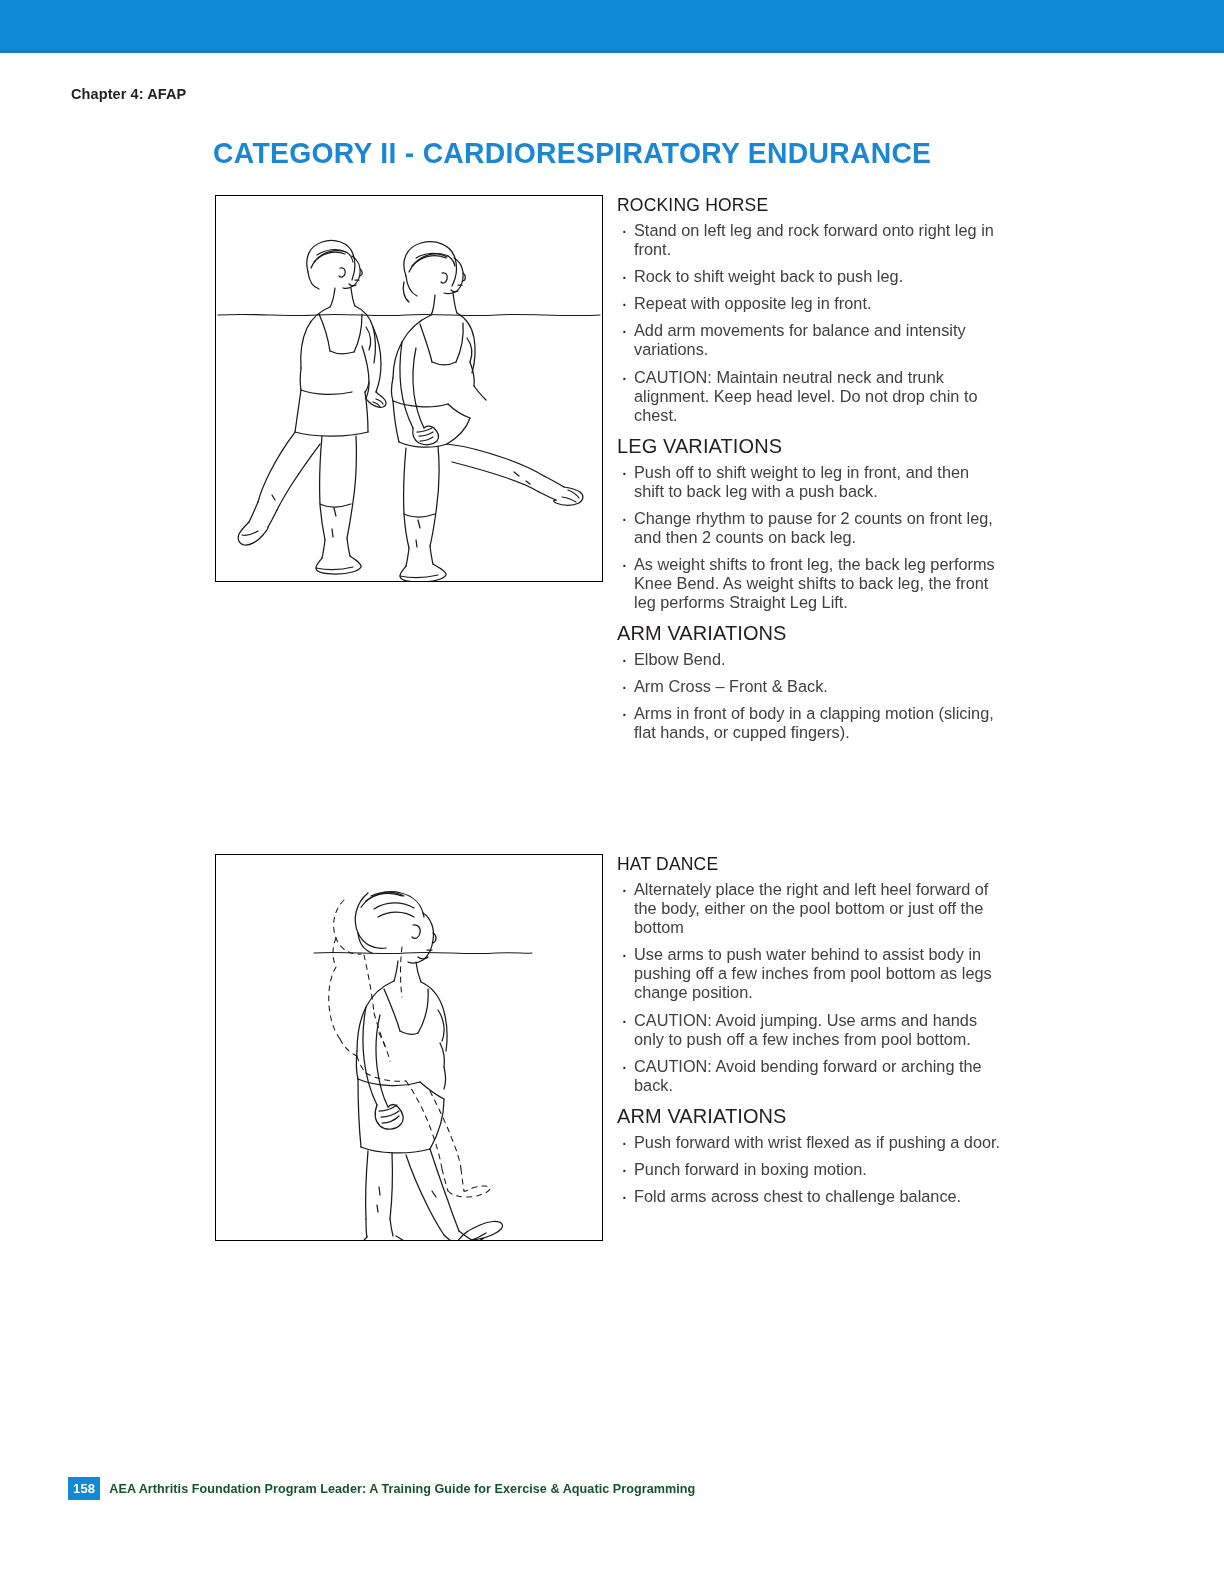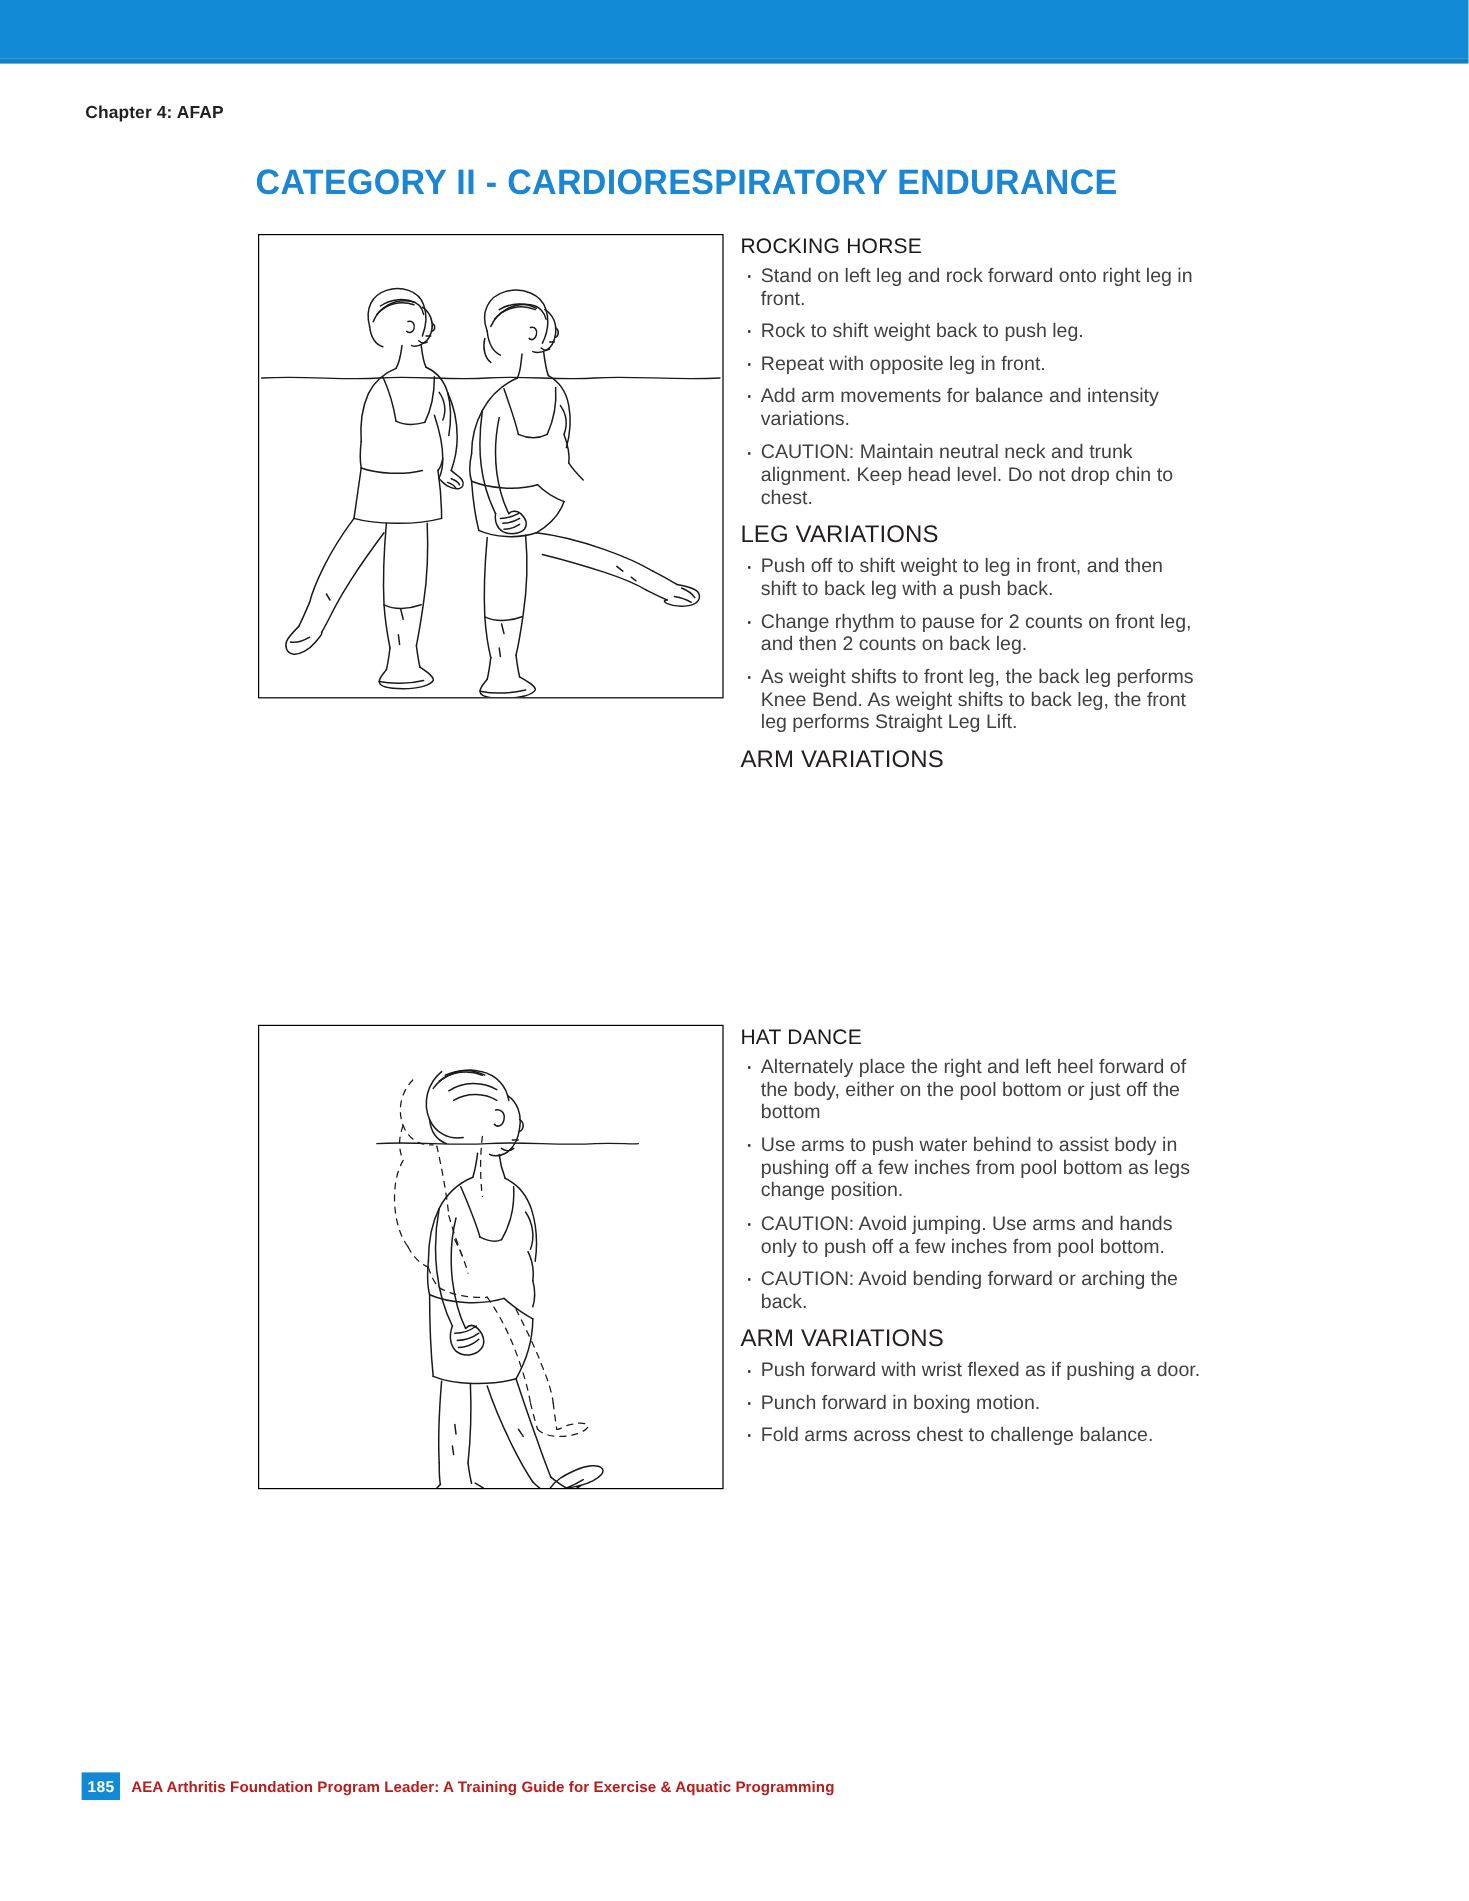--- a/index.html
+++ b/index.html
@@ -152,21 +152,21 @@
     line-height: 1;
     padding: 5px 5px 5px 5px;
     min-width: 16px;
     text-align: center;
     letter-spacing: 0.2px;
   }
   .footer-text {
     margin-left: 9px;
     font-size: 12.6px;
     font-weight: bold;
-    color: #b91c1c;
+    color: #14532d;
     letter-spacing: 0.06px;
     white-space: nowrap;
   }
 </style>
 </head>
 <body>
 
 <div class="page">
 
   <div class="top-banner"></div>
@@ -322,20 +322,25 @@
       </ul>
 
       <div class="sub-heading">LEG VARIATIONS</div>
       <ul class="bullets">
         <li>Push off to shift weight to leg in front, and then shift to back leg with a push back.</li>
         <li>Change rhythm to pause for 2 counts on front leg, and then 2 counts on back leg.</li>
         <li>As weight shifts to front leg, the back leg performs Knee Bend.  As weight shifts to back leg, the front leg performs Straight Leg Lift.</li>
       </ul>
 
       <div class="sub-heading">ARM VARIATIONS</div>
+      <ul class="bullets">
+        <li>Elbow Bend.</li>
+        <li>Arm Cross – Front &amp; Back.</li>
+        <li>Arms in front of body in a clapping motion (slicing, flat hands, or cupped fingers).</li>
+      </ul>
     </div>
   </div>
 
   <div class="exercise" id="exercise-hat-dance">
 
     <div class="figure-box">
       <svg width="386" height="385" viewBox="0 0 386 385" xmlns="http://www.w3.org/2000/svg">
         <g fill="none" stroke="#1a1a1a" stroke-width="1.25" stroke-linecap="round" stroke-linejoin="round">
 
           <path d="M98 98 C 130 96, 160 100, 190 98 C 220 96, 250 100, 280 98 C 300 97, 310 99, 316 98" stroke-width="1.1"></path>
@@ -435,17 +440,17 @@
       <div class="sub-heading">ARM VARIATIONS</div>
       <ul class="bullets">
         <li>Push forward with wrist flexed as if pushing a door.</li>
         <li>Punch forward in boxing motion.</li>
         <li>Fold arms across chest to challenge balance.</li>
       </ul>
     </div>
   </div>
 
   <div class="footer">
-    <span class="page-number">185</span>
+    <span class="page-number">158</span>
     <span class="footer-text">AEA Arthritis Foundation Program Leader: A Training Guide for Exercise &amp; Aquatic Programming</span>
   </div>
 
 </div>
 
 </body></html>

